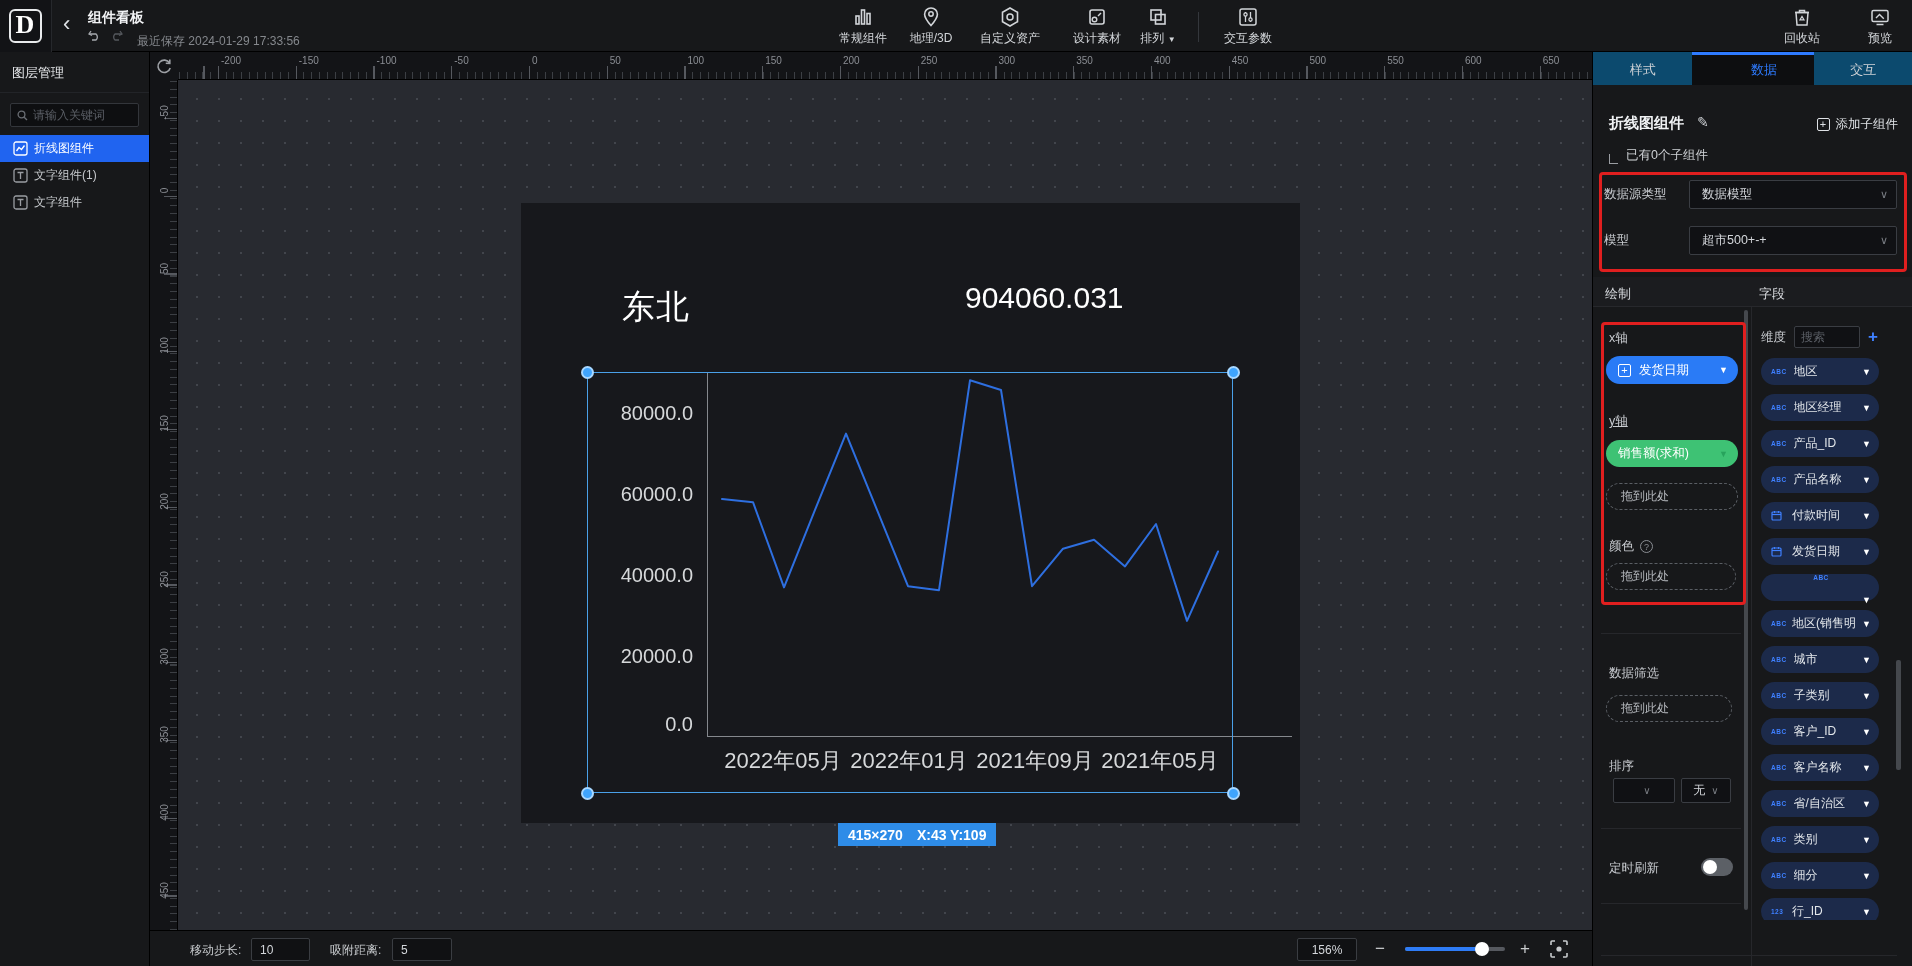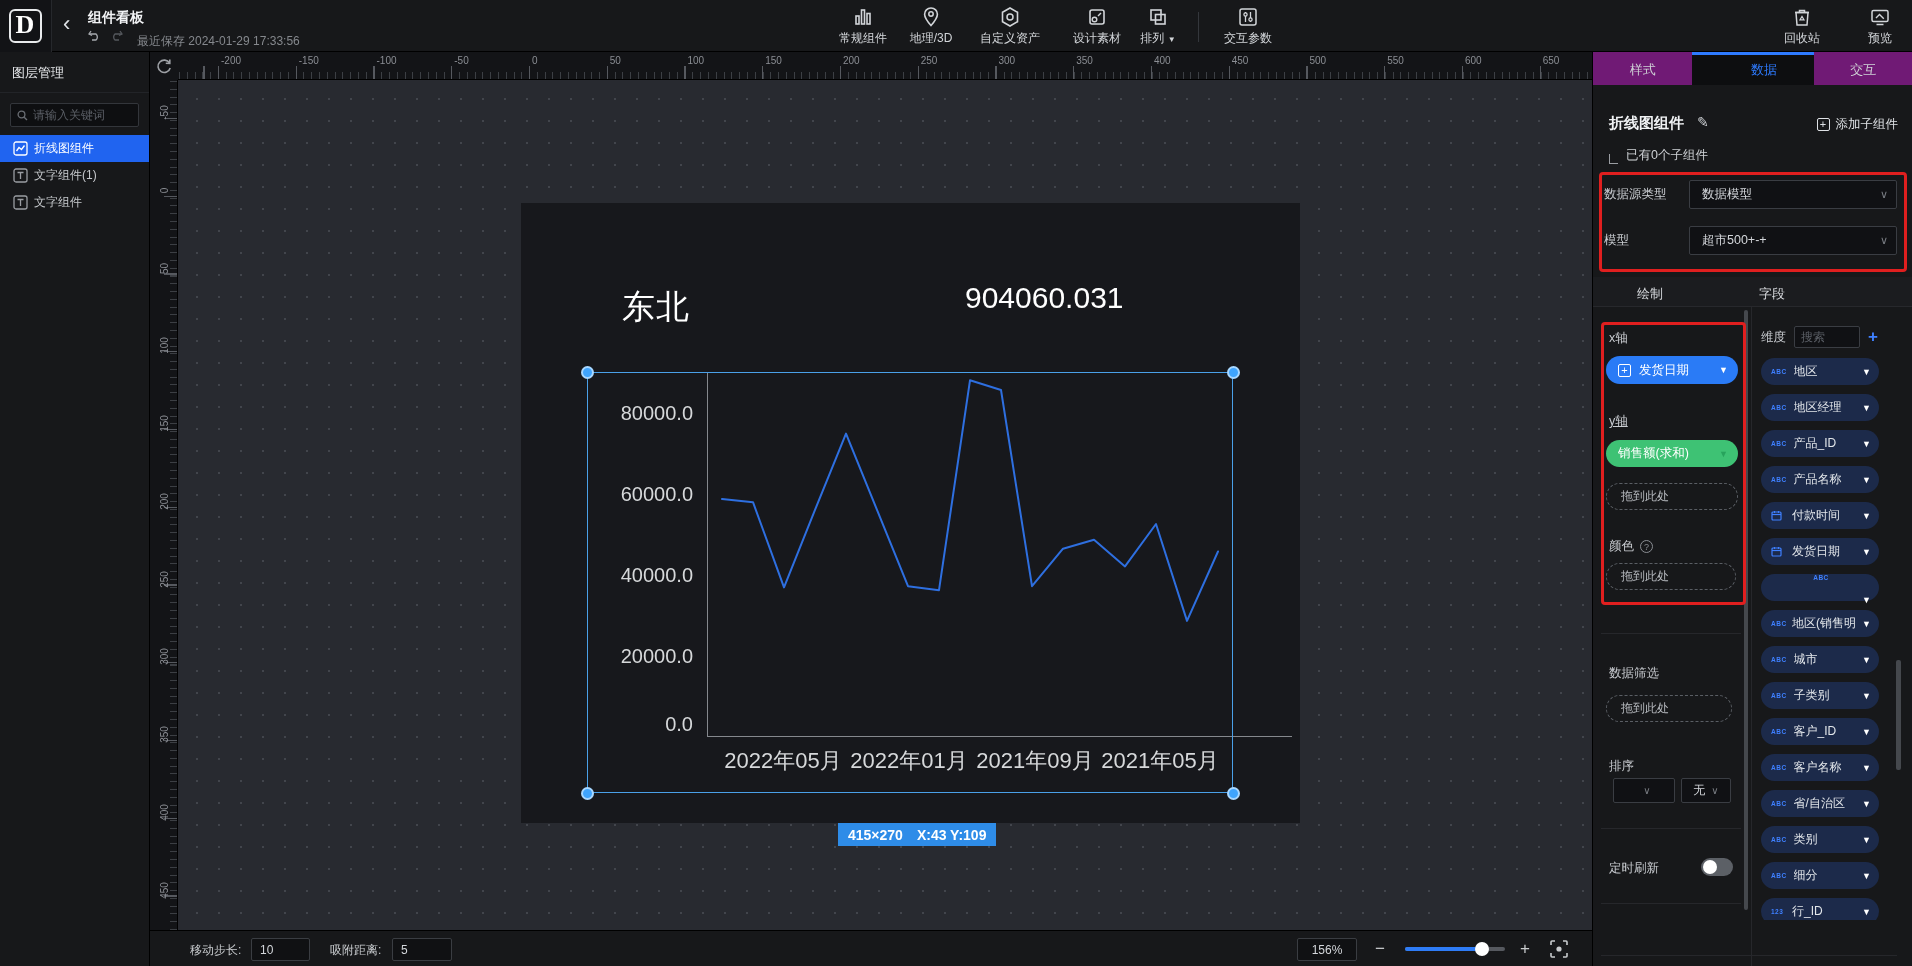--- a/index.html
+++ b/index.html
@@ -59,21 +59,21 @@
   .bottombar .lbl { position:absolute; top:11px; font-size:12px; color:#c7cacd; }
   .bb-input { position:absolute; top:7px; height:23px; background:#101113; border:1px solid #3a3d42; border-radius:2px; color:#d4d7db; font-size:12px; display:flex; align-items:center; padding:0 8px; }
   .bb-btn { position:absolute; top:7px; font-size:17px; color:#c9ccce; cursor:pointer; line-height:22px; }
   .zoom-slider { position:absolute; left:1255px; top:16px; width:100px; height:4px; border-radius:2px; background:#56595f; cursor:pointer; }
   .zoom-slider .fill { position:absolute; left:0; top:0; height:4px; width:77px; border-radius:2px; background:#2e7cf6; }
   .zoom-slider .knob { position:absolute; left:70px; top:-5px; width:14px; height:14px; border-radius:50%; background:#fff; }
 
   
   .rpanel { position:absolute; right:0; top:52px; width:320px; height:914px; background:#17181a; border-left:1px solid #000; z-index:20; overflow:hidden; }
   .rtabs { position:absolute; left:0; top:0; width:320px; height:33px; display:flex; }
-  .rtab { flex:1; display:flex; align-items:center; justify-content:center; font-size:13px; color:#cfd2d6; background:#701a75; border-top:3px solid transparent; cursor:pointer; }
+  .rtab { flex:1; display:flex; align-items:center; justify-content:center; font-size:13px; color:#cfd2d6; background:#0c4a6e; border-top:3px solid transparent; cursor:pointer; }
   .rtab.active { background:#0d0e10; color:#2e7bff; border-top-color:#2e7bff;padding-left:22px; }
   .comp-name { position:absolute; left:16px; top:62px; font-size:15px; font-weight:bold; color:#f0f2f4; }
   .pencil { position:absolute; top:62px; font-size:14px; color:#cfd2d6; cursor:pointer; }
   .add-sub { position:absolute; right:14px; top:64px; display:flex; align-items:center; gap:6px; font-size:12.5px; color:#dfe2e6; cursor:pointer; }
   .plus-box { width:13px; height:13px; border:1px solid #dfe2e6; border-radius:2px; font-size:11px; line-height:11px; text-align:center; color:#dfe2e6; }
   .sub-row { position:absolute; left:16px; top:95px; display:flex; align-items:flex-end; gap:8px; font-size:12.5px; color:#cfd2d6; }
   .corner-l { width:9px; height:10px; border-left:1.5px solid #9a9da2; border-bottom:1.5px solid #9a9da2; }
   .red-box { position:absolute; border:3px solid #e01f1f; border-radius:4px; z-index:9; pointer-events:none; }
   .fld-label { position:absolute; font-size:12.5px; color:#c9ccd1; }
   .sel-input { position:absolute; height:29px; background:#101114; border:1px solid #3a3d43; border-radius:2px; color:#d4d7db; font-size:12.5px; display:flex; align-items:center; padding:0 22px 0 12px; }
@@ -396,21 +396,21 @@
         <span class="chv">∨</span>
     </div>
     <span class="fld-label" style="left:11px;top:180px;">模型</span>
     <div class="sel-input" style="left:96px;top:174px;width:208px;">
       <span>超市500+-+</span>
         <span class="chv">∨</span>
     </div>
     <div class="red-box" style="left:6px;top:120px;width:308px;height:100px;"></div>
 
     <div class="sec-head">
-      <span style="left:44px;text-align:right;">绘制</span>
+      <span style="left:12px;text-align:right;">绘制</span>
       <span style="left:166px;">字段</span>
     </div>
     <div class="col-div"></div>
 
     <span class="fld-label" style="left:16px;top:278px;">x轴</span>
     <div class="pill blue" style="left:13px;top:304px;width:132px;">
       <span class="plus-box" style="margin-right:8px;border-color:#fff;color:#fff;">+</span>
       <span>发货日期</span>
       <span class="chv">▼</span>
     </div>

